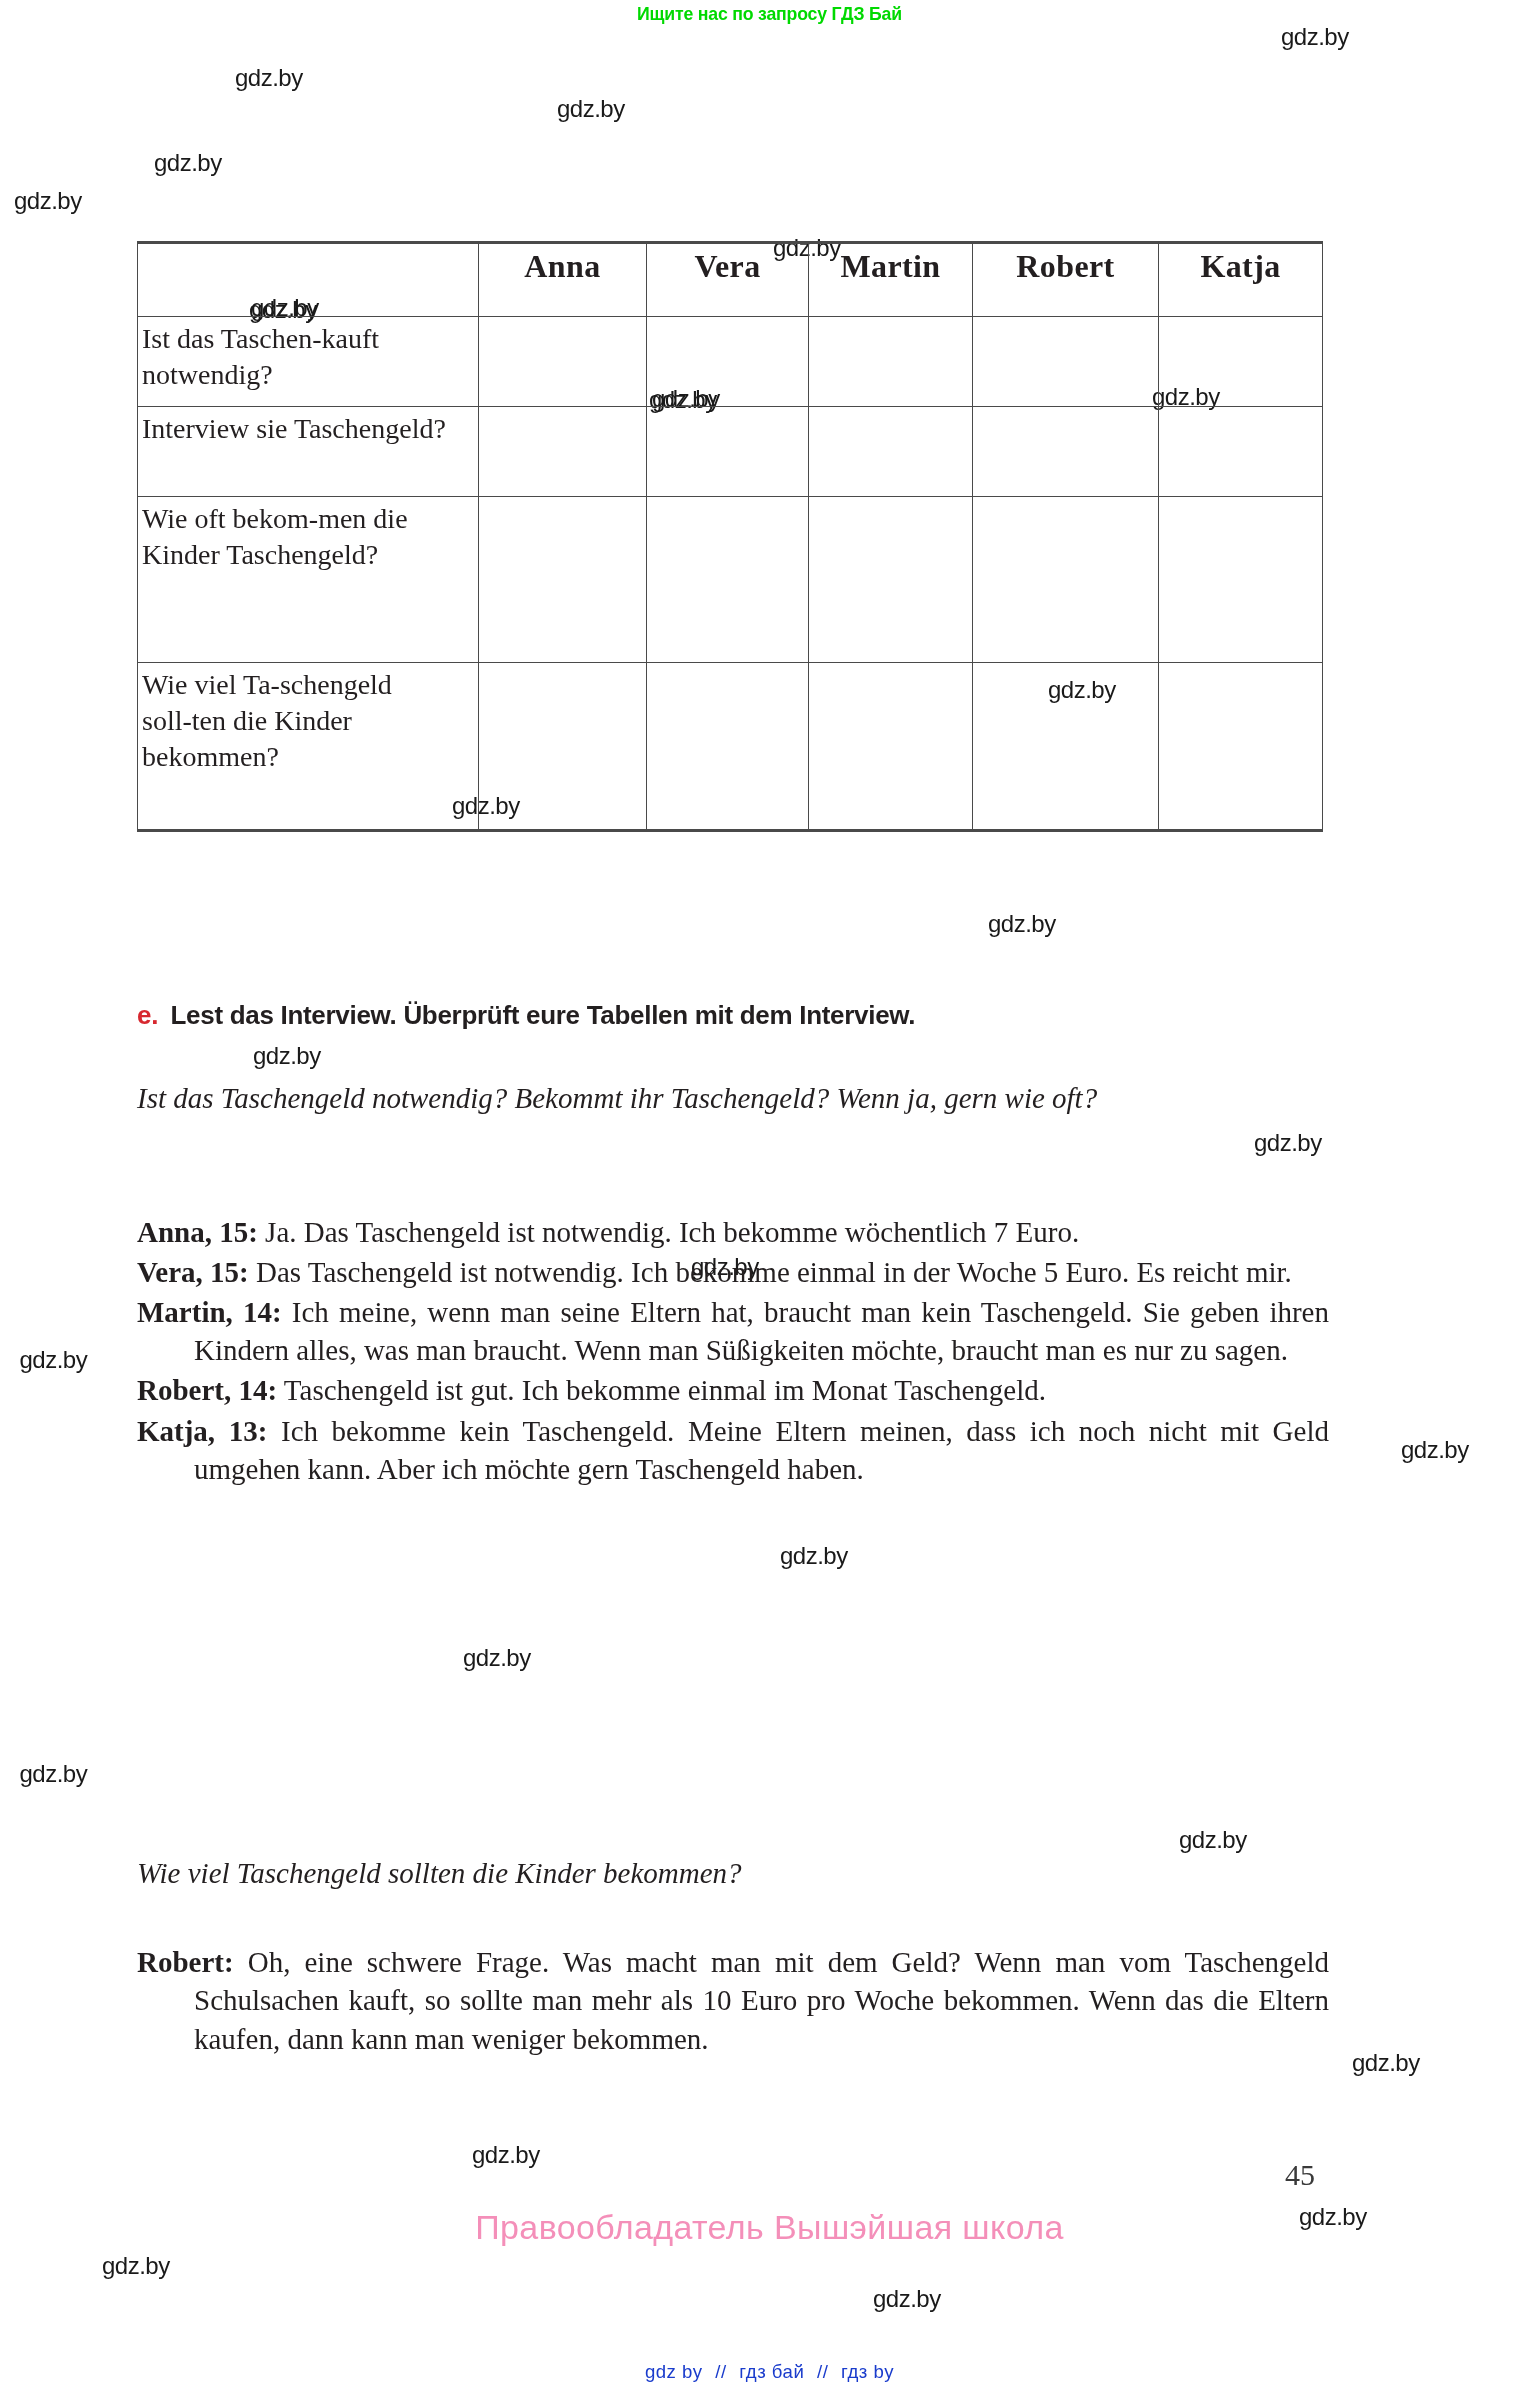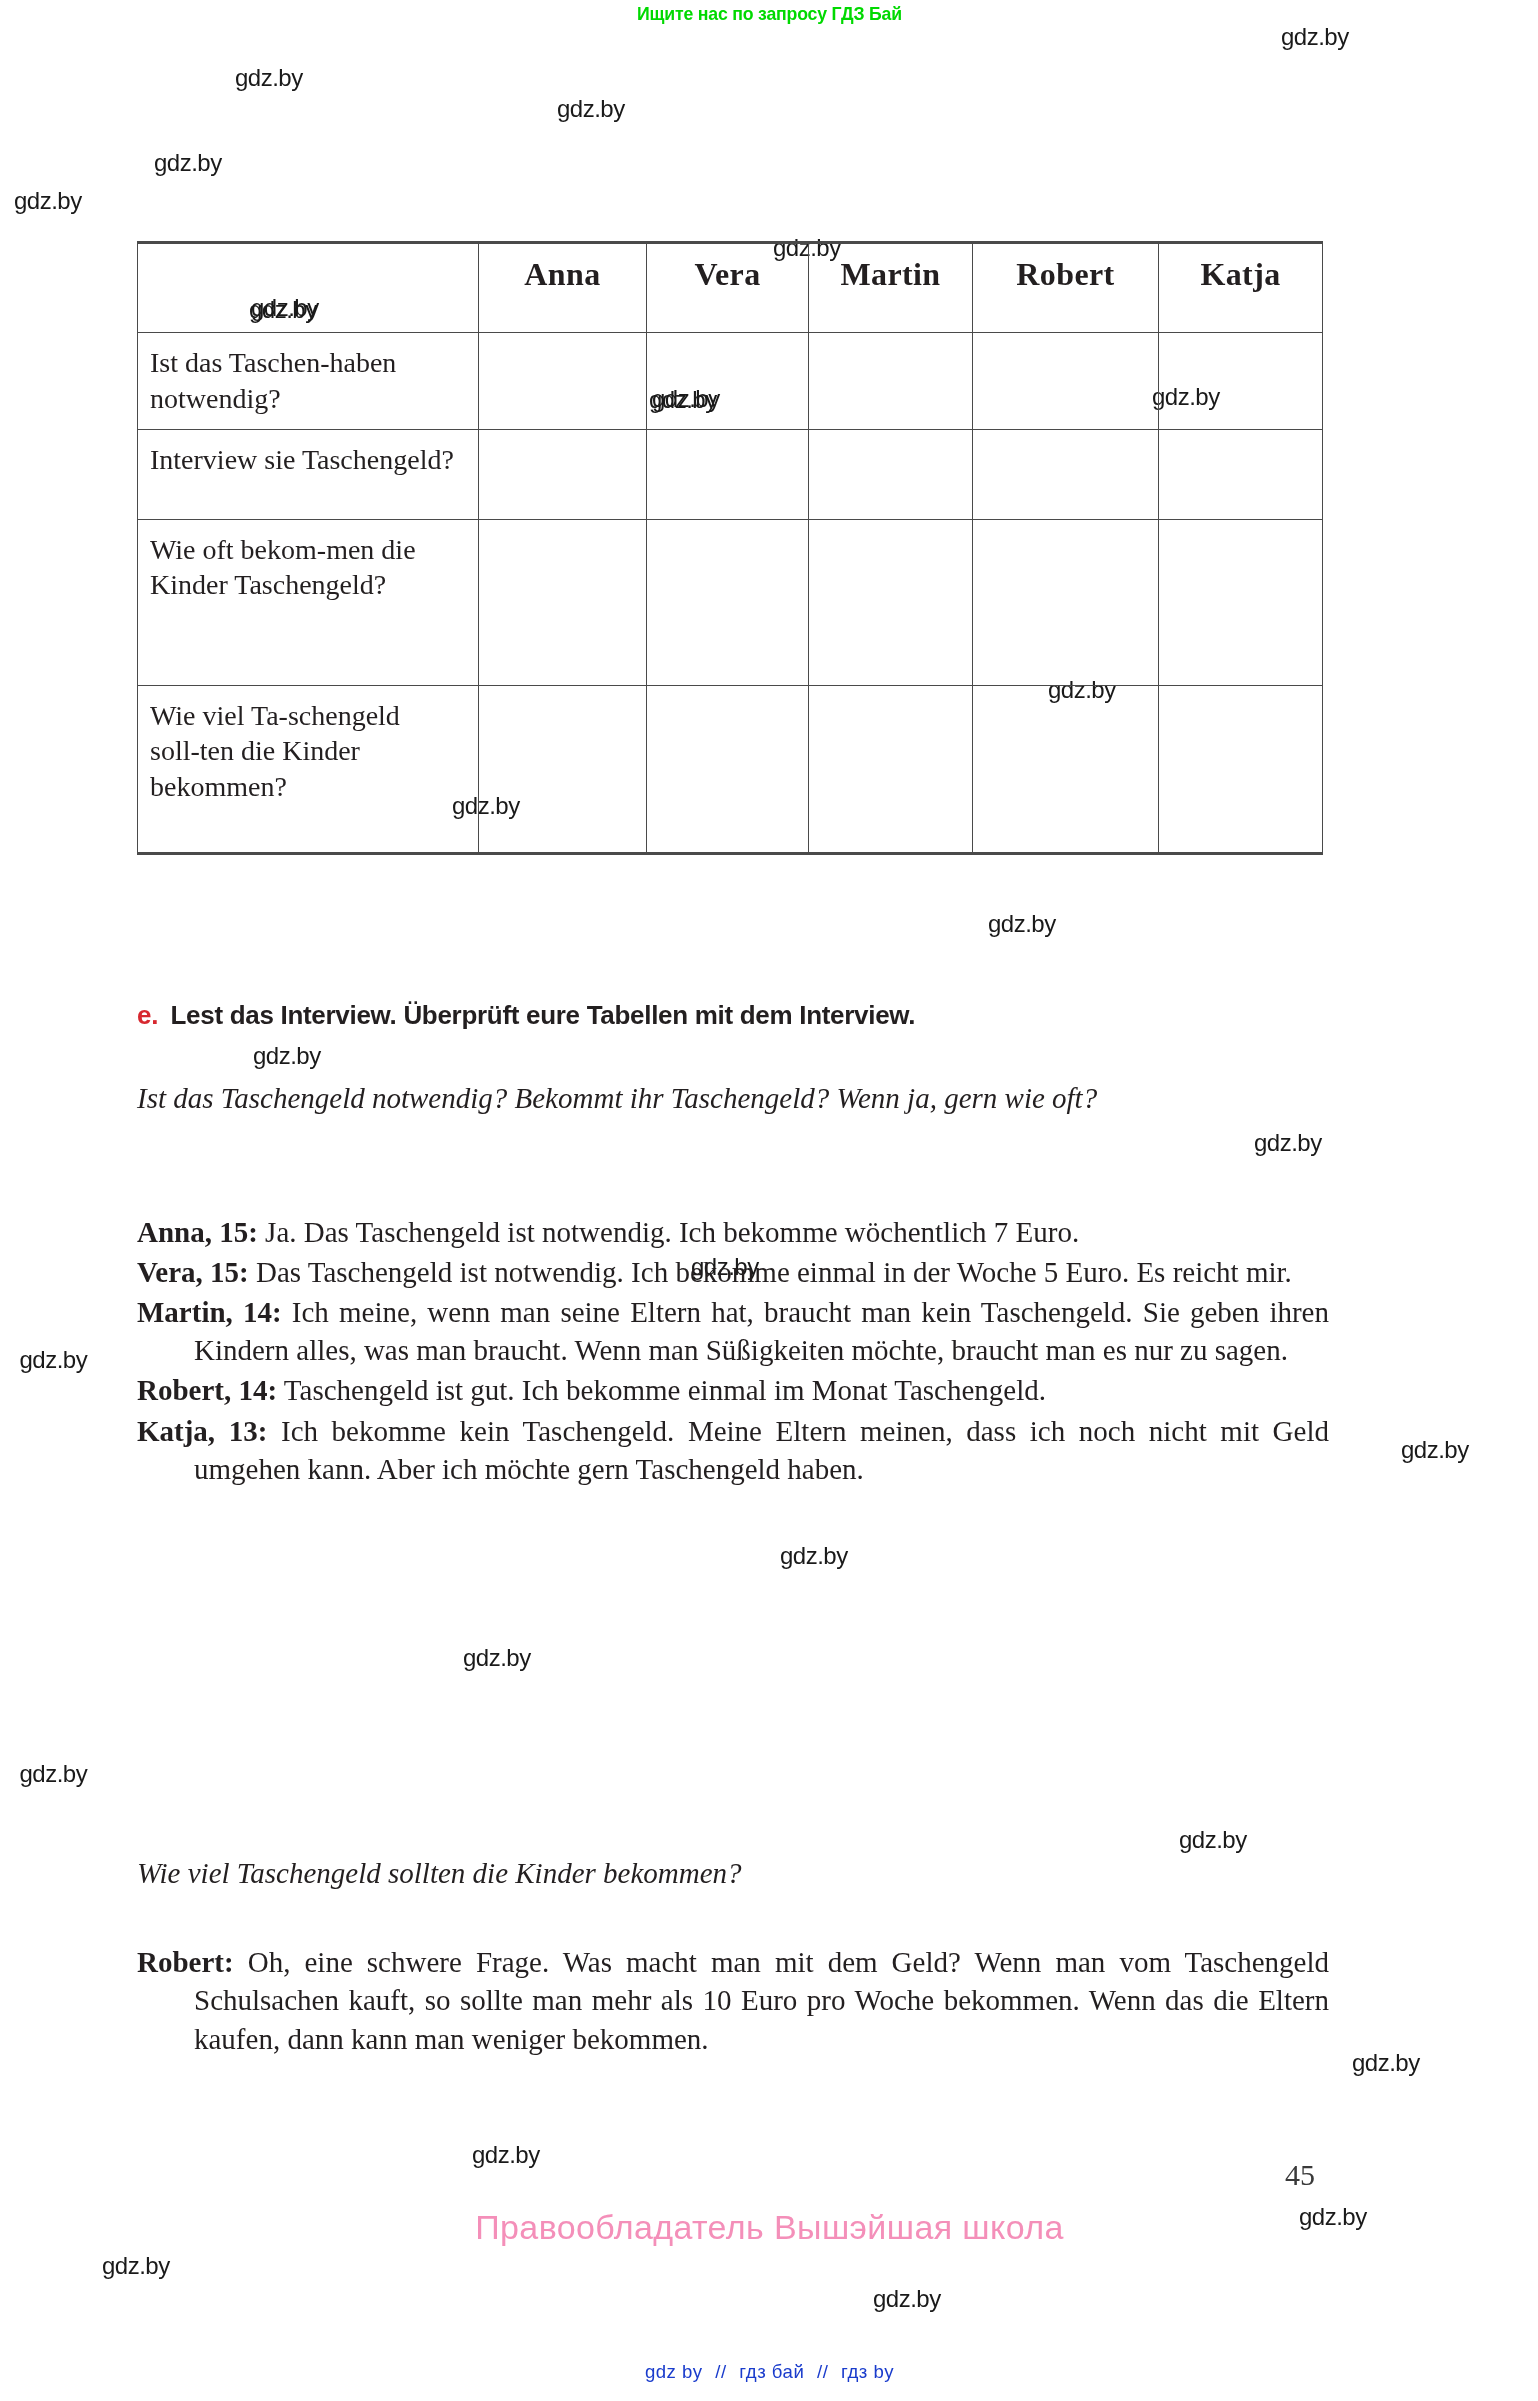--- a/index.html
+++ b/index.html
@@ -51,21 +51,21 @@
     width: 1186px;
   }
   table.grid {
     border-collapse: collapse;
     width: 100%;
     table-layout: fixed;
   }
   table.grid td, table.grid th {
     border: 1.8px solid #4a4a4a;
     vertical-align: top;
-    padding: 12px;
+    padding: 4px;
   }
   table.grid thead th {
     border-top: 3.5px solid #4a4a4a;
   }
   table.grid tbody tr:last-child td {
     border-bottom: 3.5px solid #4a4a4a;
   }
   .col-q  { width: 341px; }
   .col-p  { width: 168px; }
   .col-p2 { width: 162px; }
@@ -249,21 +249,21 @@
           <th class="blank-head"></th>
           <th class="name-head">Anna</th>
           <th class="name-head">Vera</th>
           <th class="name-head">Martin</th>
           <th class="name-head">Robert</th>
           <th class="name-head">Katja</th>
         </tr>
       </thead>
       <tbody>
         <tr class="r1">
-          <td class="qcell">Ist das Taschen-⁠haben notwendig?</td>
+          <td class="qcell">Ist das Taschen-⁠kauft notwendig?</td>
           <td></td>
           <td></td>
           <td></td>
           <td></td>
           <td></td>
         </tr>
         <tr class="r2">
           <td class="qcell">Interview sie Taschengeld?</td>
           <td></td>
           <td></td>

